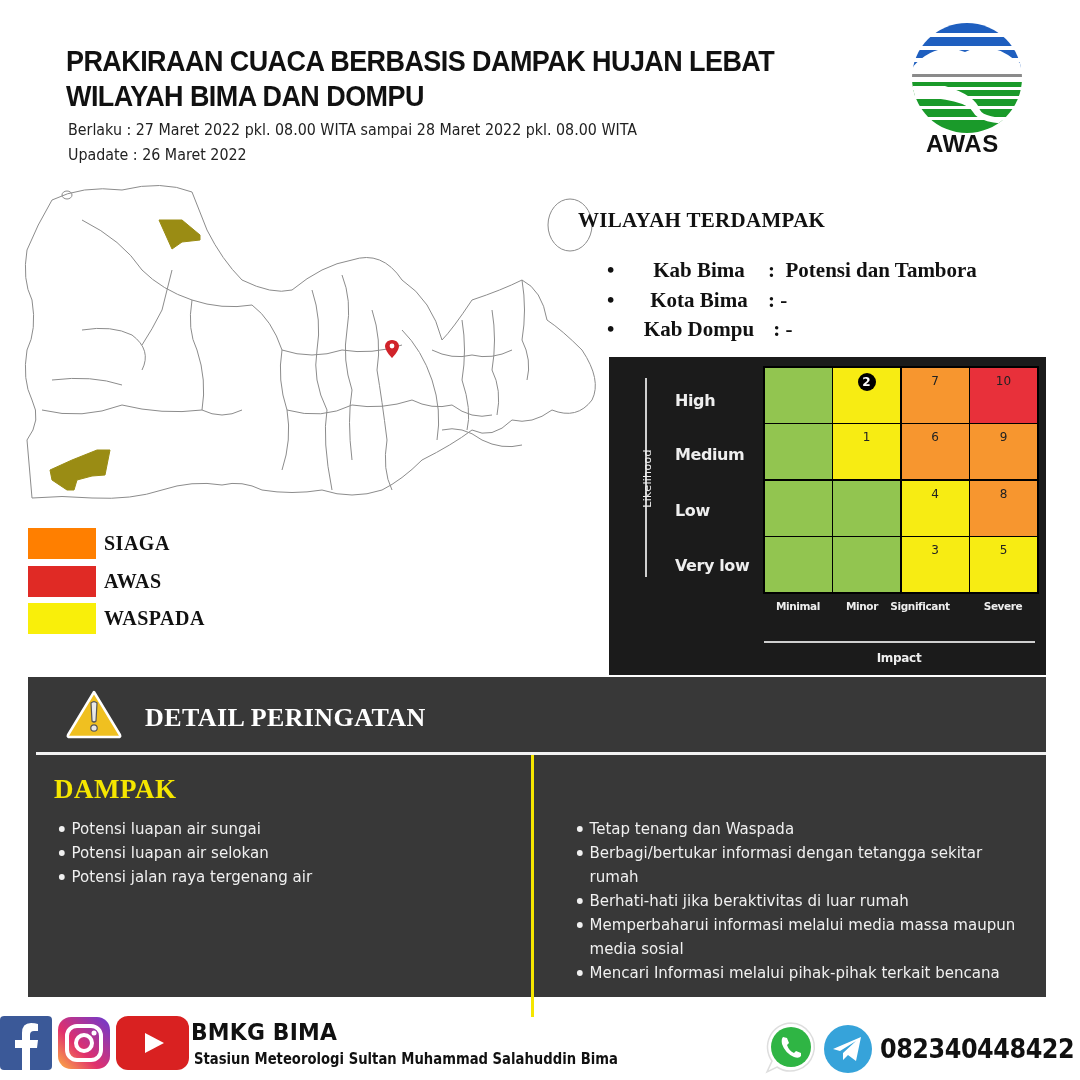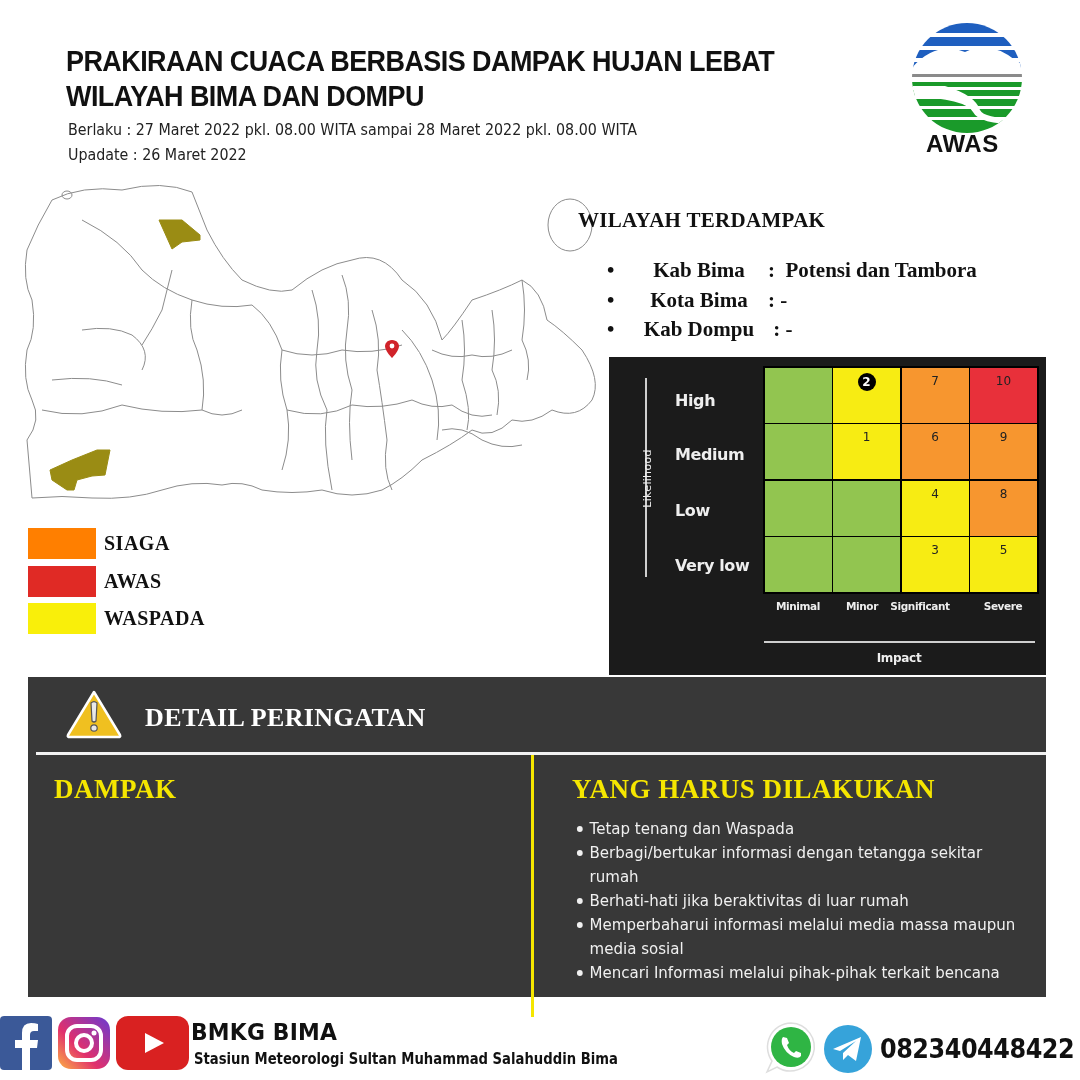--- a/index.html
+++ b/index.html
@@ -212,22 +212,35 @@
     <svg class="warn-icon" viewBox="0 0 58 50">
       <path d="M29 3 L55 46 Q56 48 53 48 L5 48 Q2 48 3 46 Z" fill="#f0c020" stroke="#fff" stroke-width="2.5" stroke-linejoin="round"></path>
       <path d="M26 14 Q29 11 32 14 L31 32 Q29 34 27 32 Z" fill="#e8e8e8" stroke="#555" stroke-width="1.2"></path>
       <circle cx="29" cy="39" r="3.2" fill="#e8e8e8" stroke="#555" stroke-width="1.2"></circle>
     </svg>
     <div class="detail-title">DETAIL PERINGATAN</div>
   </div>
   <div class="detail-rule"></div>
 
   <div class="col-title" style="left:26px; top:97px">DAMPAK</div>
-
-  <div class="col-title" style="left:544px; top:97px">YANG HARUS DILAKUKAN</div>
+  <ul class="col-list" style="left:28px; top:140px">
+    <li>
+        <span class="dot"></span>
+        <span>Potensi luapan air sungai</span>
+      </li>
+    <li>
+        <span class="dot"></span>
+        <span>Potensi luapan air selokan</span>
+      </li>
+    <li>
+        <span class="dot"></span>
+        <span>Potensi jalan raya tergenang air</span>
+      </li>
+  </ul>
+
   <ul class="col-list" style="left:546px; top:140px; width:470px">
     <li>
         <span class="dot"></span>
         <span>Tetap tenang dan Waspada</span>
       </li>
     <li>
         <span class="dot"></span>
         <span>Berbagi/bertukar informasi dengan tetangga sekitar rumah</span>
       </li>
     <li>

